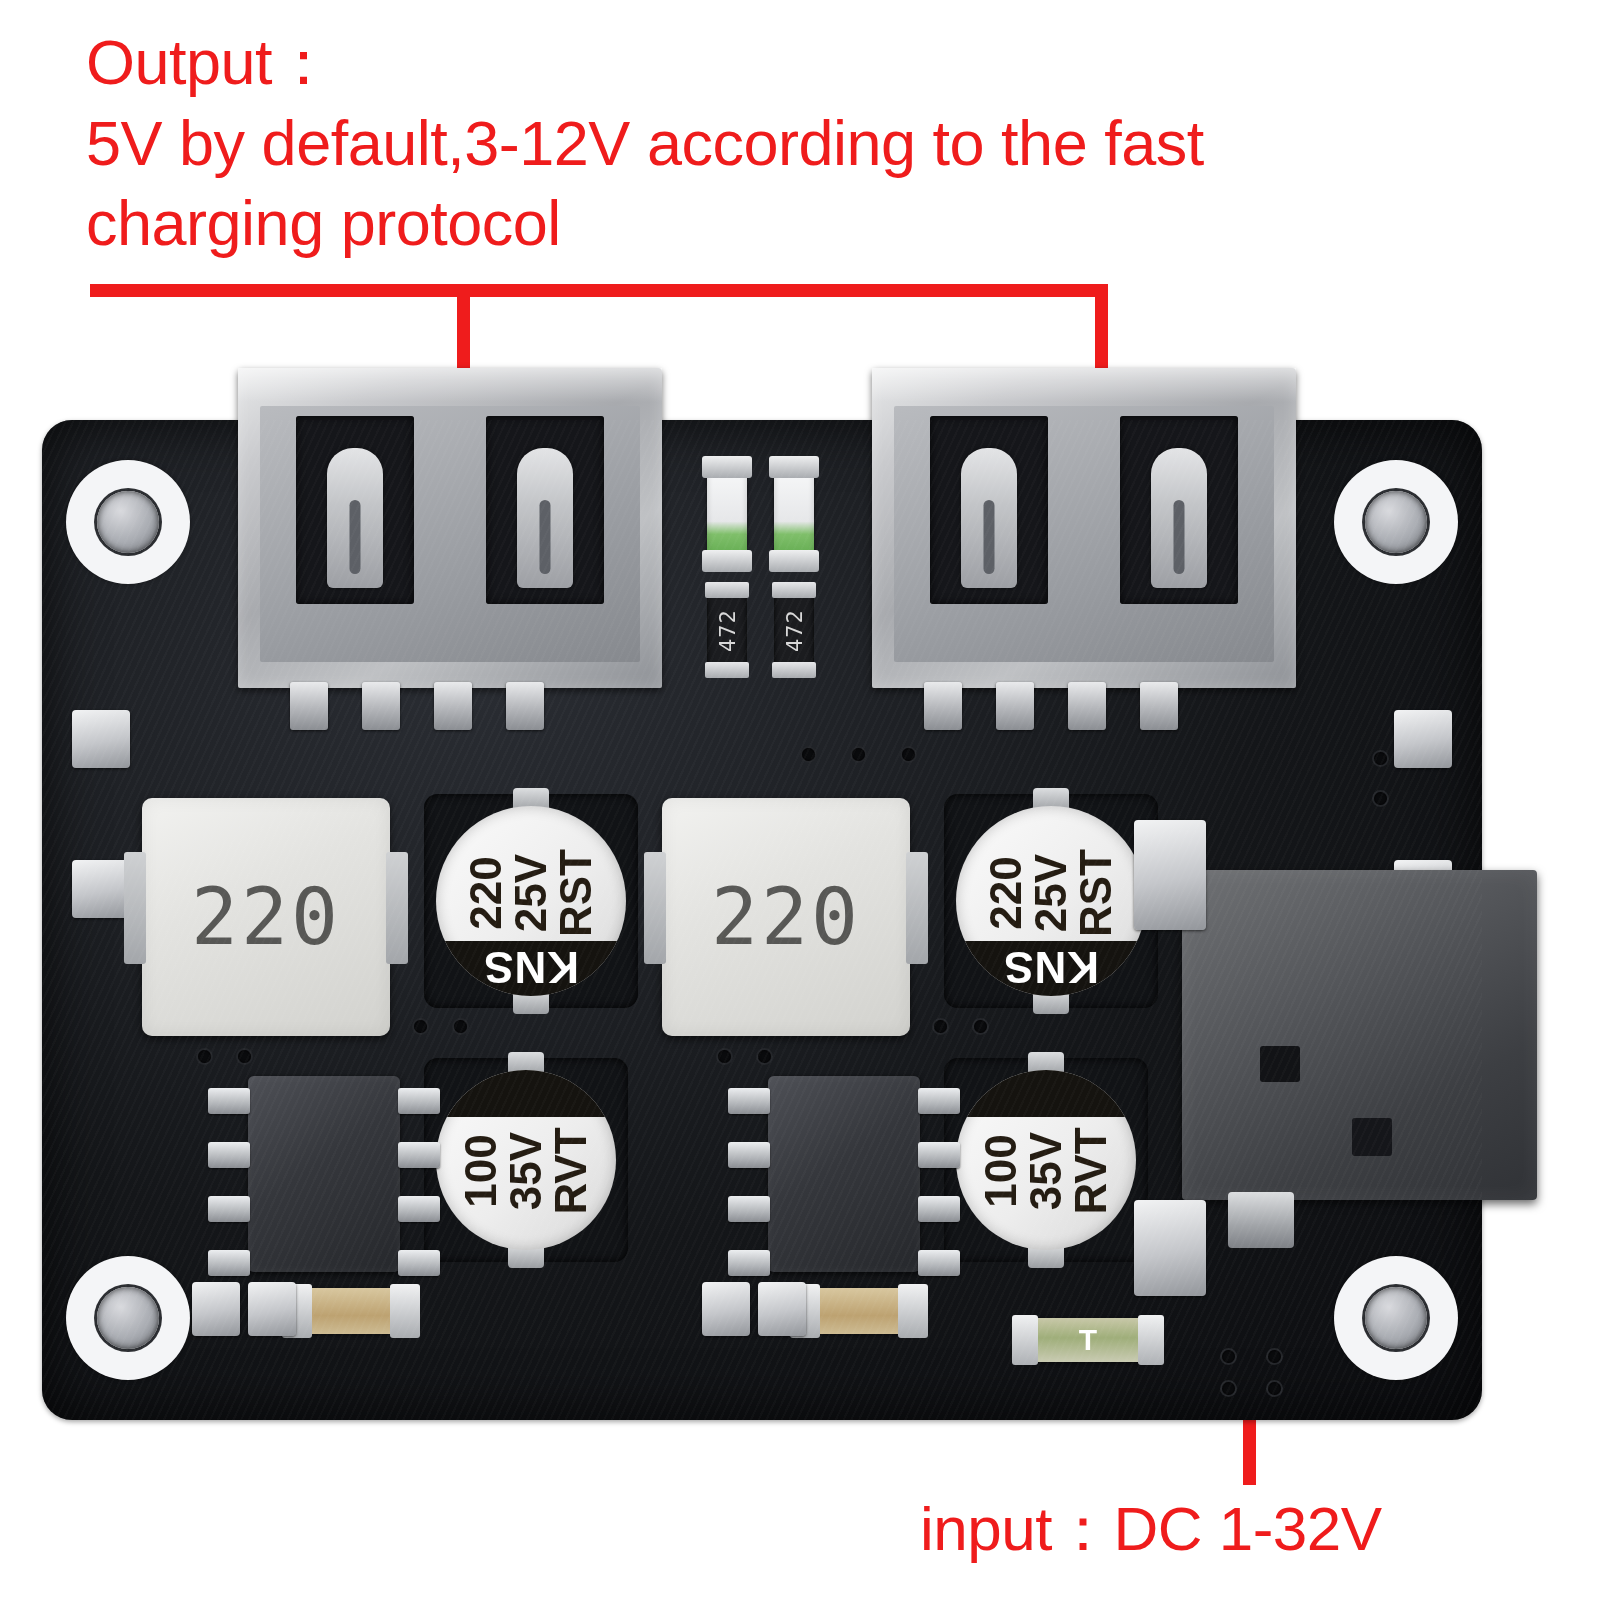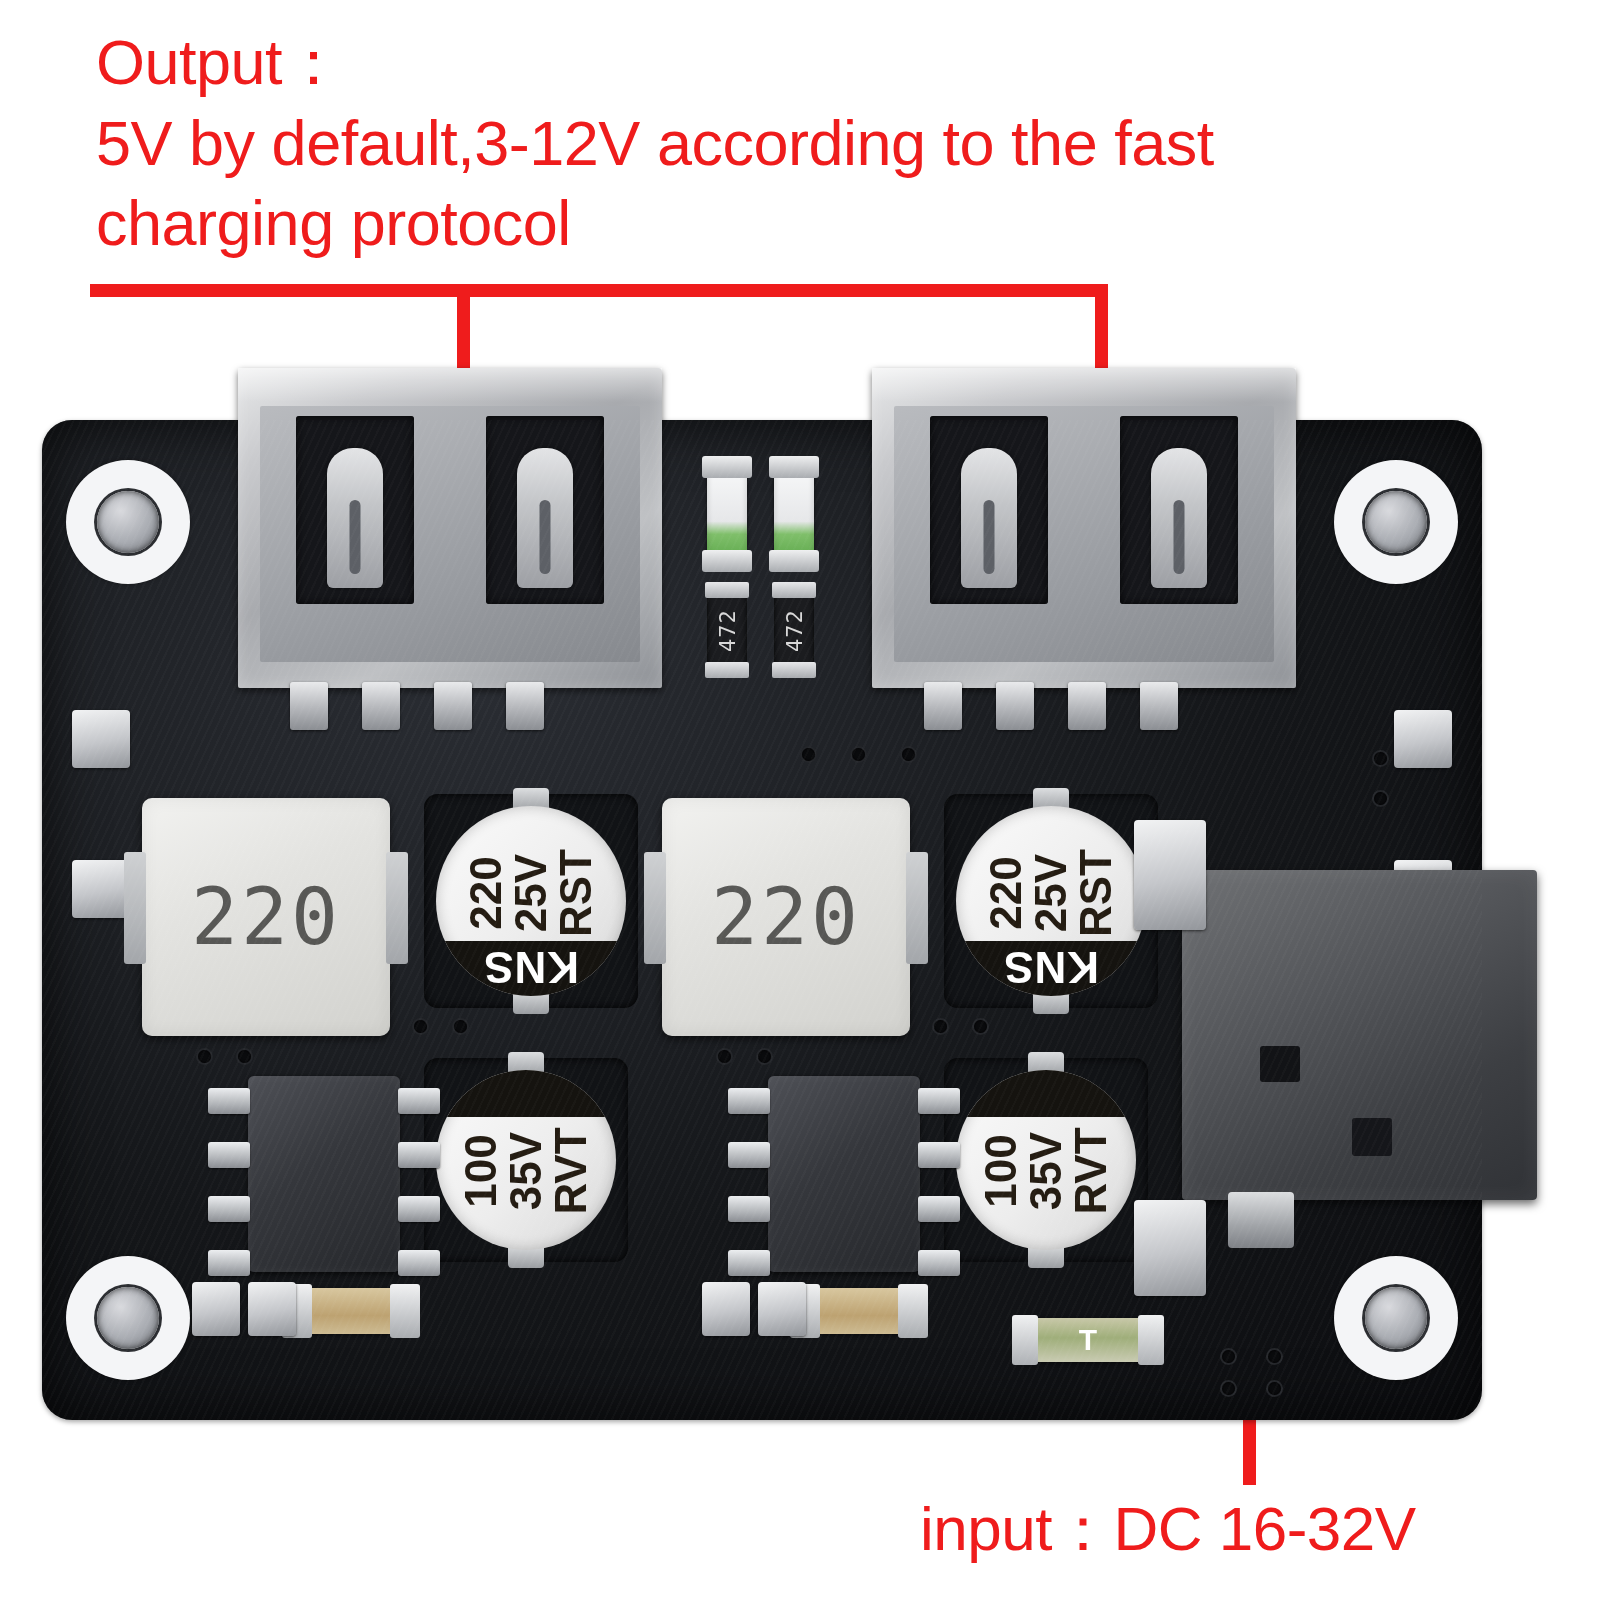--- a/index.html
+++ b/index.html
@@ -1,20 +1,20 @@
 <!DOCTYPE html>
 <html><head>
 <meta charset="utf-8">
 <style>
   html,body{margin:0;padding:0;background:#fff;}
   body{width:1600px;height:1600px;position:relative;overflow:hidden;
        font-family:"Liberation Sans",sans-serif;}
 
   
-  .anno-top{position:absolute;left:96px;top:22px;width:1400px;color:#ef1c1c;
+  .anno-top{position:absolute;left:86px;top:22px;width:1400px;color:#ef1c1c;
      font-size:63px;line-height:1.28;font-weight:400;letter-spacing:-0.5px;white-space:pre-line;}
   .anno-bottom{position:absolute;left:920px;top:1498px;color:#ef1c1c;
      font-size:62px;line-height:1;font-weight:400;letter-spacing:-0.5px;}
 
   
   .bracket-h{position:absolute;left:90px;top:284px;width:1018px;height:13px;background:#ef1c1c;}
   .drop{position:absolute;width:13px;background:#ef1c1c;}
   .drop-dot{position:absolute;width:30px;height:30px;border-radius:50%;background:#ef1c1c;}
   .tear{position:absolute;width:26px;height:38px;background:#ef1c1c;
         border-radius:50% 50% 50% 50%/60% 60% 40% 40%;}
@@ -150,21 +150,21 @@
   .via{position:absolute;width:13px;height:13px;border-radius:50%;
      background:#0a0b0d;box-shadow:inset 0 0 3px #000,0 0 0 2px #24262a;}
 </style>
 </head>
 <body>
 
 <div class="anno-top">Output：
 5V by default,3-12V according to the fast
 charging protocol</div>
 
-<div class="anno-bottom">input：DC 16-32V</div>
+<div class="anno-bottom">input：DC 1-32V</div>
 
 <div class="bracket-h"></div>
 <div class="drop" style="left:457px;top:284px;height:150px;"></div>
 <div class="tear" style="left:450px;top:416px;"></div>
 <div class="drop" style="left:1095px;top:284px;height:150px;"></div>
 <div class="tear" style="left:1088px;top:416px;"></div>
 
 <div class="drop" style="left:1243px;top:985px;height:500px;"></div>
 <div class="drop-dot" style="left:1235px;top:972px;"></div>
 

